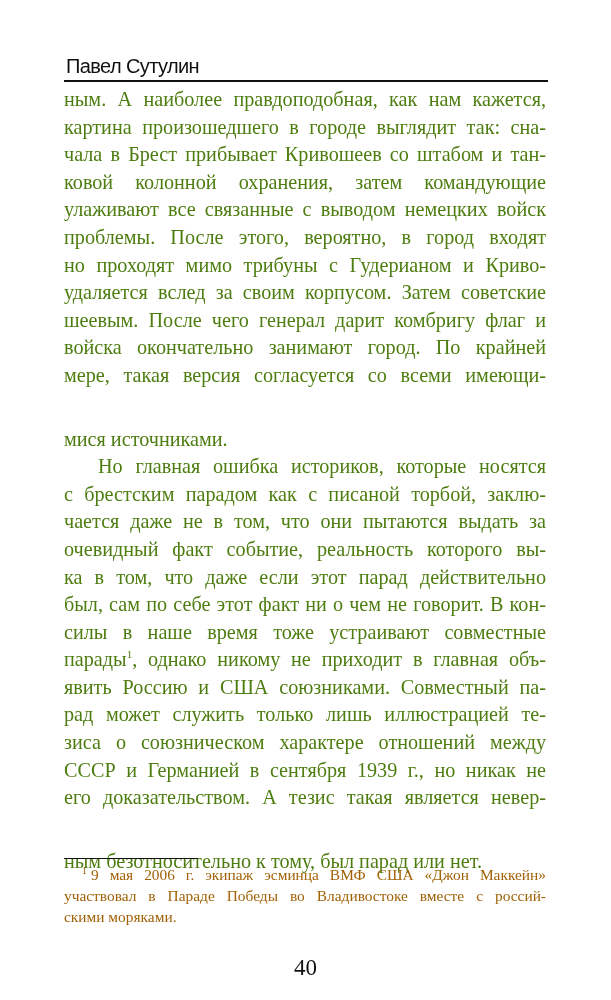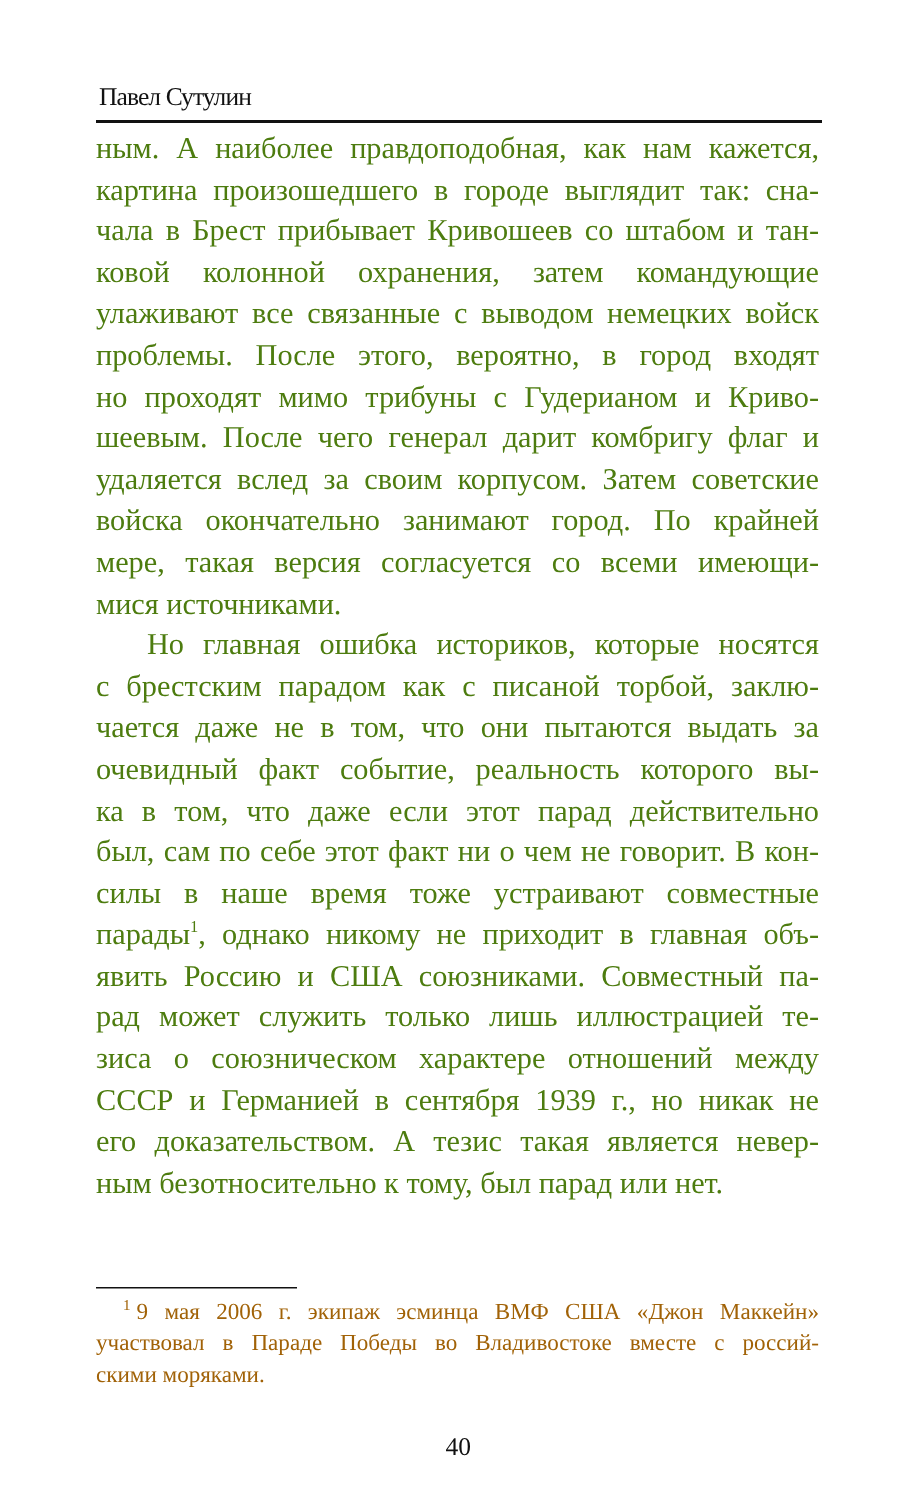--- a/index.html
+++ b/index.html
@@ -17,22 +17,22 @@
     .page {
       position: absolute;
       left: 0; top: 0;
       width: 611px; height: 1000px;
       background: #ffffff;
     }
     .running-head {
       position: absolute;
       left: 66px;
       top: 55px;
-      font-family: Liberation Serif, serif;
-      font-size: 17px;
+      font-family: Liberation Sans, sans-serif;
+      font-size: 20px;
       letter-spacing: -0.6px;
       font-weight: 400;
       color: #111;
     }
     .head-rule {
       position: absolute;
       left: 64px;
       top: 80px;
       width: 484px;
       height: 2px;
@@ -51,20 +51,21 @@
     .line {
       display: block;
       white-space: nowrap;
       text-align: justify;
       text-align-last: justify;
       height: 27.6px;
       overflow: visible;
     }
     .line.last {
       text-align-last: left;
+      margin-top: 36px;
     }
     .line.indent {
       padding-left: 34px;
     }
     sup.fnref {
       font-size: 11px;
       vertical-align: 8px;
       line-height: 0;
     }
     .fn-rule {
@@ -99,42 +100,42 @@
       line-height: 0;
       margin-right: 4px;
     }
     .folio {
       position: absolute;
       left: 0;
       width: 611px;
       top: 955px;
       text-align: center;
       font-family: "Liberation Serif", serif;
-      font-size: 17px;
+      font-size: 23px;
       color: #111;
     }
   </style>
 </head>
 <body>
 
 <div class="page">
 
   <div class="running-head">Павел Сутулин</div>
   <div class="head-rule"></div>
 
   <div class="body-text">
     <span class="line">ным. А наиболее правдоподобная, как нам кажется,</span>
     <span class="line">картина произошедшего в городе выглядит так: сна-</span>
     <span class="line">чала в Брест прибывает Кривошеев со штабом и тан-</span>
     <span class="line">ковой колонной охранения, затем командующие</span>
     <span class="line">улаживают все связанные с выводом немецких войск</span>
     <span class="line">проблемы. После этого, вероятно, в город входят</span>
     <span class="line">но проходят мимо трибуны с Гудерианом и Криво-</span>
+    <span class="line">удаляется вслед за своим корпусом. Затем советские</span>
     <span class="line">шеевым. После чего генерал дарит комбригу флаг и</span>
-    <span class="line">удаляется вслед за своим корпусом. Затем советские</span>
     <span class="line">войска окончательно занимают город. По крайней</span>
     <span class="line">мере, такая версия согласуется со всеми имеющи-</span>
     <span class="line last">мися источниками.</span>
     <span class="line indent">Но главная ошибка историков, которые носятся</span>
     <span class="line">с брестским парадом как с писаной торбой, заклю-</span>
     <span class="line">чается даже не в том, что они пытаются выдать за</span>
     <span class="line">очевидный факт событие, реальность которого вы-</span>
     <span class="line">ка в том, что даже если этот парад действительно</span>
     <span class="line">был, сам по себе этот факт ни о чем не говорит. В кон-</span>
     <span class="line">силы в наше время тоже устраивают совместные</span>

